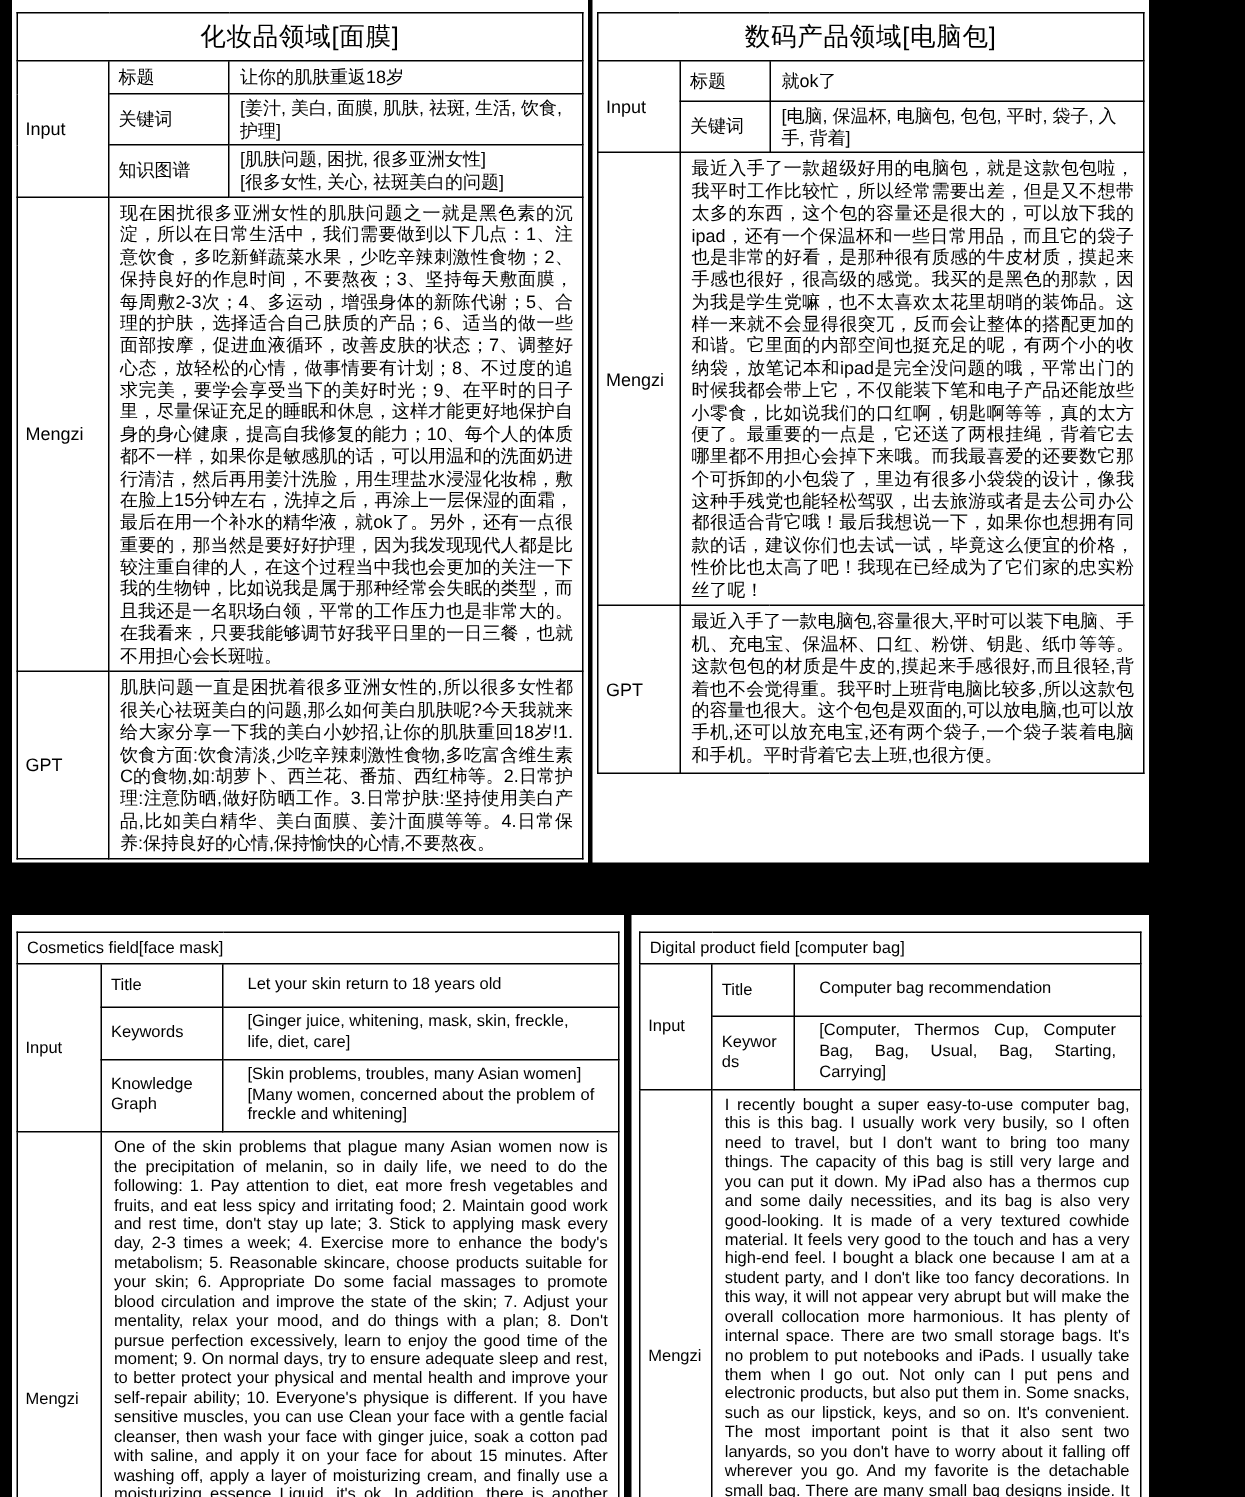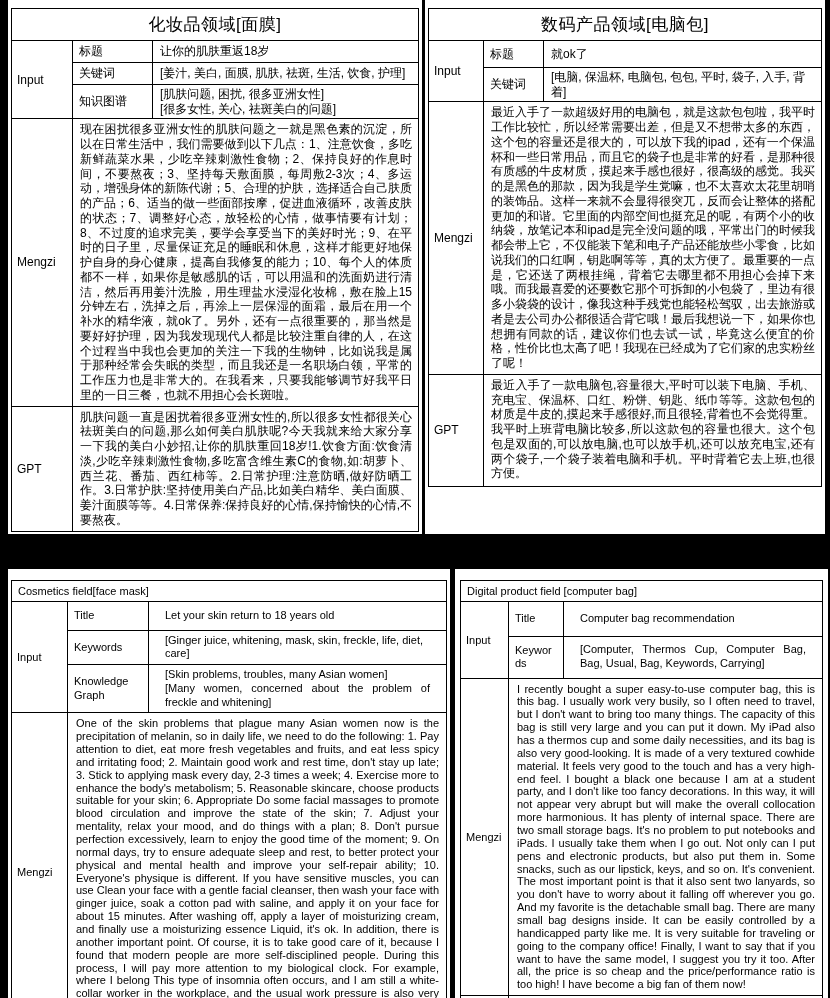--- a/index.html
+++ b/index.html
@@ -1,19 +1,19 @@
 <!DOCTYPE html>
 <html><head>
 <meta charset="utf-8">
 <style>
   * { margin:0; padding:0; box-sizing:border-box; }
   html,body { background:#000; }
   body { width:830px; height:998px; overflow:hidden;
          font-family:"Liberation Sans","DejaVu Sans",sans-serif; color:#000; }
-  .canvas { position:relative; width:830px; height:998px; background:#000; }
+  .canvas { position:relative; width:766px; height:998px; background:#000; }
   .section { display:flex; }
   .section-top { padding-left:8px; gap:3px; }
   .section-bottom { margin-top:35px; padding-left:8px; gap:5px; }
   .panel { background:#fff; }
   .panel-tl { width:414px; min-height:452px; padding:8px 3px 2px 3px; }
   .panel-tr { width:400px; min-height:452px; padding:8px 3px 2px 3px; }
   .panel-bl { width:442px; min-height:478px; padding:11px 3px 2px 3px; }
   .panel-br { width:373px; min-height:478px; padding:11px 5px 2px 5px; }
 
   table.tbl { width:100%; border-collapse:collapse; table-layout:fixed; background:#fff; }
@@ -181,21 +181,21 @@
             <tr>
           <td colspan="3" class="hdr">Digital product field [computer bag]</td>
         </tr>
         <tr class="row-field">
           <td rowspan="2" class="lbl">Input</td>
           <td class="sub">Title</td>
           <td class="val">Computer bag recommendation</td>
         </tr>
         <tr class="kw-row">
           <td class="sub wrapword">Keywords</td>
-          <td class="val" style="text-align:justify">[Computer, Thermos Cup, Computer Bag, Bag, Usual, Bag, Keywords, Carrying]</td>
+          <td class="val" style="text-align:justify">[Computer, Thermos Cup, Computer Bag, Bag, Usual, Bag, Starting, Carrying]</td>
         </tr>
         <tr>
           <td class="lbl">Mengzi</td>
           <td colspan="2" class="body mengzi-cell">I recently bought a super easy-to-use computer bag, this is this bag. I usually work very busily, so I often need to travel, but I don't want to bring too many things. The capacity of this bag is still very large and you can put it down. My iPad also has a thermos cup and some daily necessities, and its bag is also very good-looking. It is made of a very textured cowhide material. It feels very good to the touch and has a very high-end feel. I bought a black one because I am at a student party, and I don't like too fancy decorations. In this way, it will not appear very abrupt but will make the overall collocation more harmonious. It has plenty of internal space. There are two small storage bags. It's no problem to put notebooks and iPads. I usually take them when I go out. Not only can I put pens and electronic products, but also put them in. Some snacks, such as our lipstick, keys, and so on. It's convenient. The most important point is that it also sent two lanyards, so you don't have to worry about it falling off wherever you go. And my favorite is the detachable small bag. There are many small bag designs inside. It can be easily controlled by a handicapped party like me. It is very suitable for traveling or going to the company office! Finally, I want to say that if you want to have the same model, I suggest you try it too. After all, the price is so cheap and the price/performance ratio is too high! I have become a big fan of them now!</td>
         </tr>
         <tr>
           <td class="lbl">GPT</td>
           <td colspan="2" class="body gpt-cell">I recently bought a computer bag with a large capacity. It can hold computers, mobile phones, power banks, thermos cups, lipsticks, pressed powders, keys, tissues, and so on. The material of this bag is cowhide, it feels good to the touch, and it is very light, so it won't feel heavy when worn. I usually carry a lot of computers at work, so this bag has a large capacity. This bag is double-sided. It can hold a computer, a mobile phone, or a power bank. There are two bags, one for the computer and the mobile phone. It is also very convenient to carry it to work.</td>
         </tr>
       </tbody>

